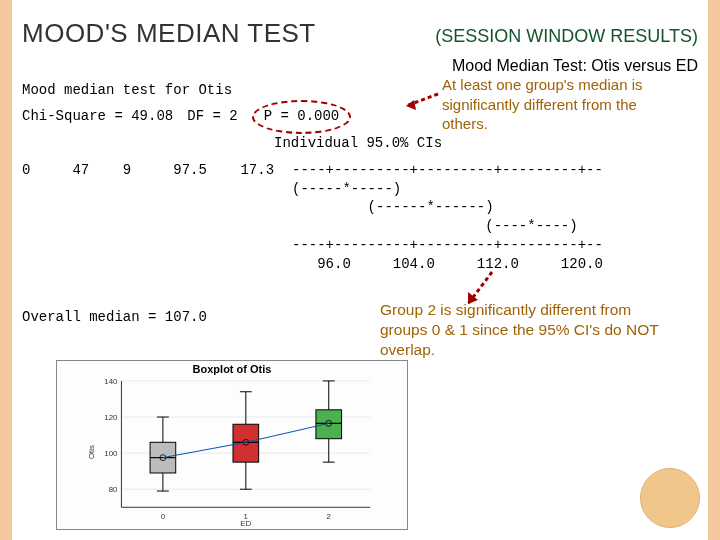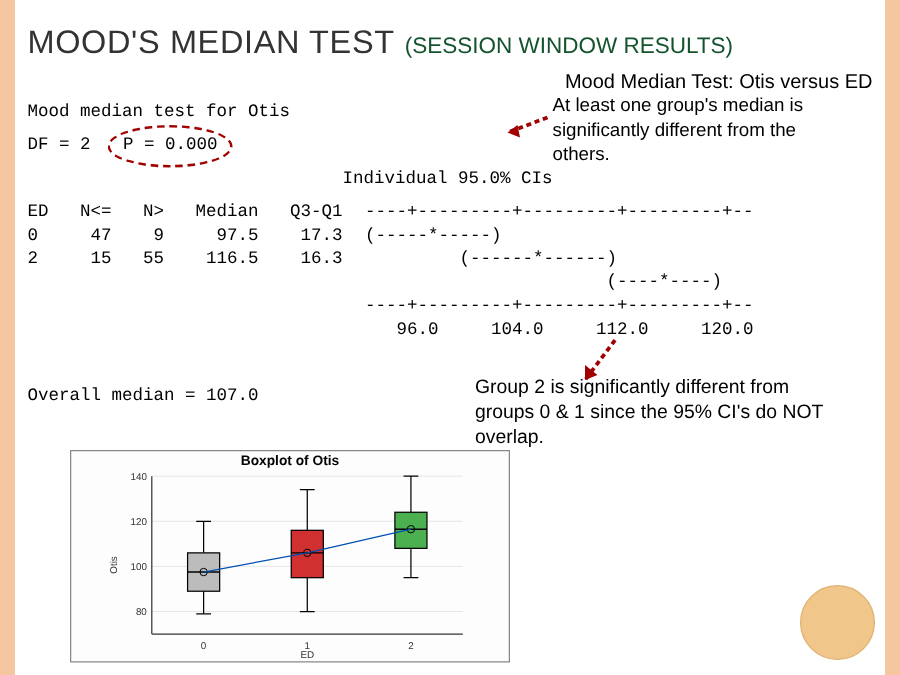--- a/index.html
+++ b/index.html
@@ -5,33 +5,33 @@
   * { box-sizing: border-box; margin: 0; padding: 0; }
   body {
     width: 720px; height: 540px;
     background: #fff;
     border-left: 12px solid #f5c7a1;
     border-right: 12px solid #f5c7a1;
     font-family: Arial, sans-serif;
     position: relative;
     padding: 18px 10px 10px 10px;
   }
-  .title-row { display: flex; align-items: baseline; gap: 8px; }
+  .title-row { display: flex; align-items: baseline; gap: 8px; justify-content: space-between; }
   .title-main { font-size: 26px; font-weight: 400; color: #333; letter-spacing: 0.5px; }
   .title-sub { font-size: 18px; font-weight: 400; color: #14532d; }
   .mt-title { font-weight: normal; font-size: 16px; margin-top: 8px; margin-bottom: 6px; text-align: right; }
   .mono { font-family: "Courier New", monospace; font-size: 14px; white-space: pre; line-height: 1.35; }
   .stat-line { display: flex; align-items: center; gap: 14px; }
   .p-oval {
     border: 2.5px dashed #a00000;
     border-radius: 50% / 50%;
     padding: 4px 10px 6px 10px;
     display: inline-block;
   }
-  .annot { font-size: 15px; color: #000000; line-height: 1.3; }
+  .annot { font-size: 15px; color: #a16207; line-height: 1.3; }
   .annot1 { position: absolute; left: 430px; top: 75px; width: 240px; }
   .annot2 { position: absolute; left: 368px; top: 300px; width: 300px; font-size: 15.5px; }
   .arrow1 {
     position: absolute; left: 390px; top: 90px; width: 38px; height: 20px;
   }
   .arrow1 svg, .arrow2 svg { overflow: visible; }
   .arrow2 {
     position: absolute; left: 450px; top: 270px; width: 40px; height: 40px;
   }
   .ci-block { }
@@ -57,41 +57,40 @@
 
 <div class="title-row">
   <span class="title-main">MOOD'S MEDIAN TEST</span>
   <span class="title-sub">(SESSION WINDOW RESULTS)</span>
 </div>
 
 <div class="mt-title">Mood Median Test: Otis versus ED</div>
 
 <div class="mono">Mood median test for Otis</div>
 <div class="stat-line">
+  <span class="mono">Chi-Square = 49.08</span>
   <span class="mono">DF = 2</span>
   <span class="p-oval">
     <span class="mono">P = 0.000</span>
   </span>
 </div>
 
 <div class="annot annot1">At least one group's median is significantly different from the others.</div>
 <div class="arrow1">
   <svg viewBox="0 0 38 20">
       <path d="M36 4 L4 16" stroke="#a00000" stroke-width="3" stroke-dasharray="4 3" fill="none"></path>
       <polygon points="4,16 12,10 14,20" fill="#a00000"></polygon>
     </svg>
 </div>
 
 <div class="mono ci-block">                              Individual 95.0% CIs</div>
 
 <div class="table-block">
   <div class="tbl-left">
-    <div class="mono">ED   N&lt;=   N&gt;   Median   Q3-Q1</div>
     <div class="mono">0     47    9     97.5    17.3</div>
-    <div class="mono">2     15   55    116.5    16.3</div>
   </div>
   <div class="ci-right">
     <div class="mono">----+---------+---------+---------+--</div>
     <div class="mono">(-----*-----)</div>
     <div class="mono">         (------*------)</div>
     <div class="mono">                       (----*----)</div>
     <div class="mono">----+---------+---------+---------+--</div>
     <div class="mono">   96.0     104.0     112.0     120.0</div>
   </div>
 </div>

